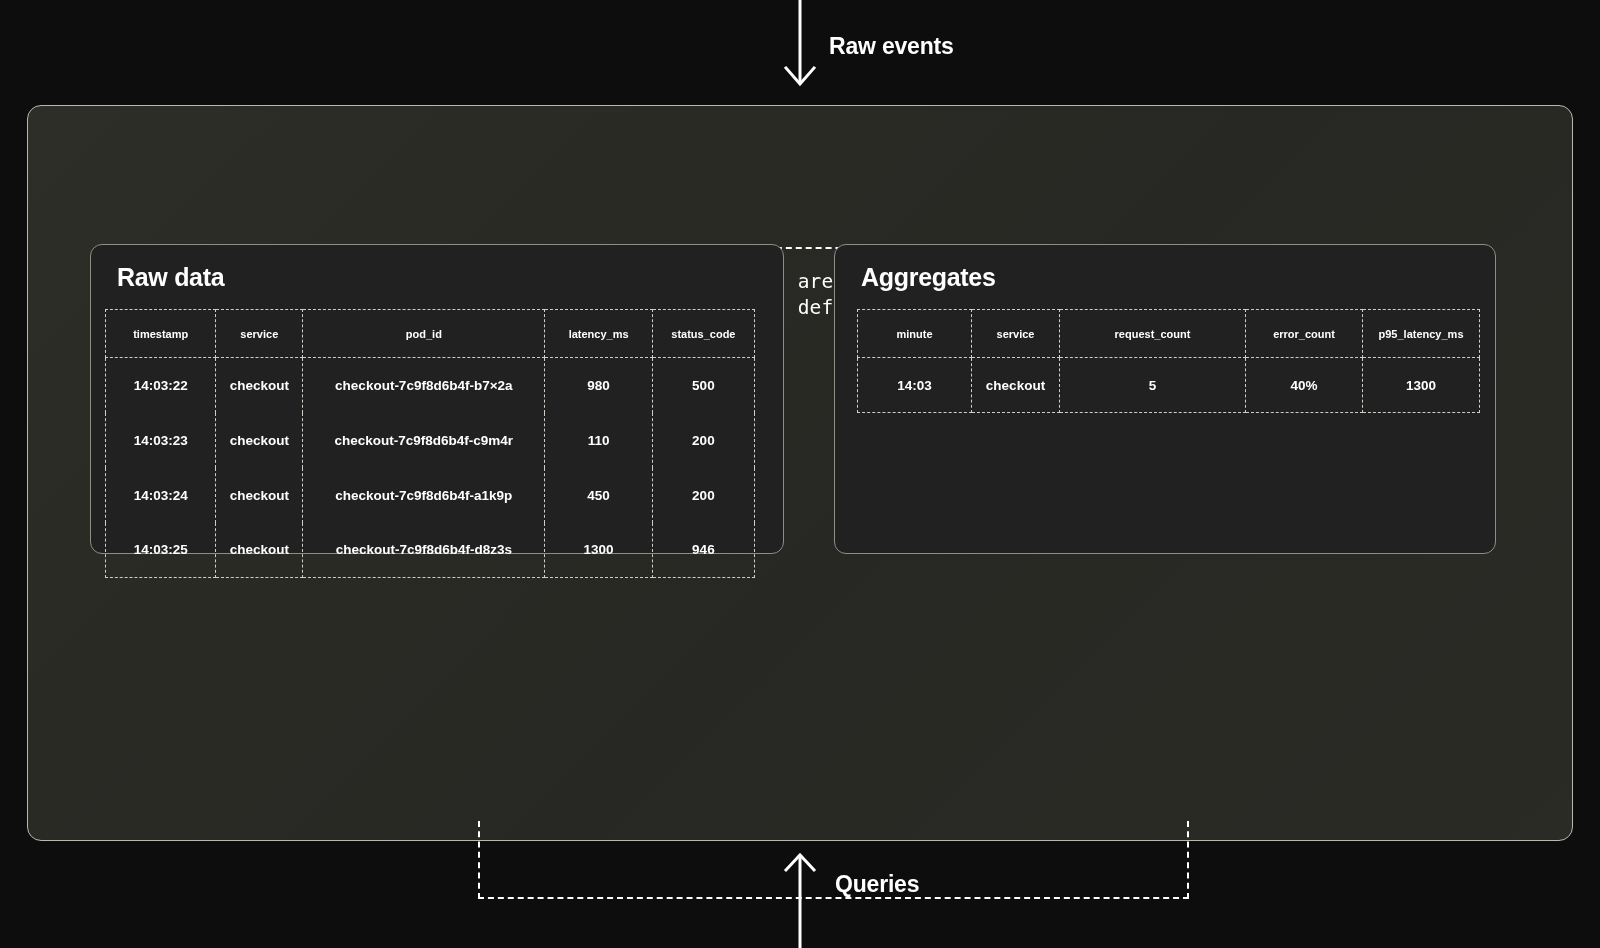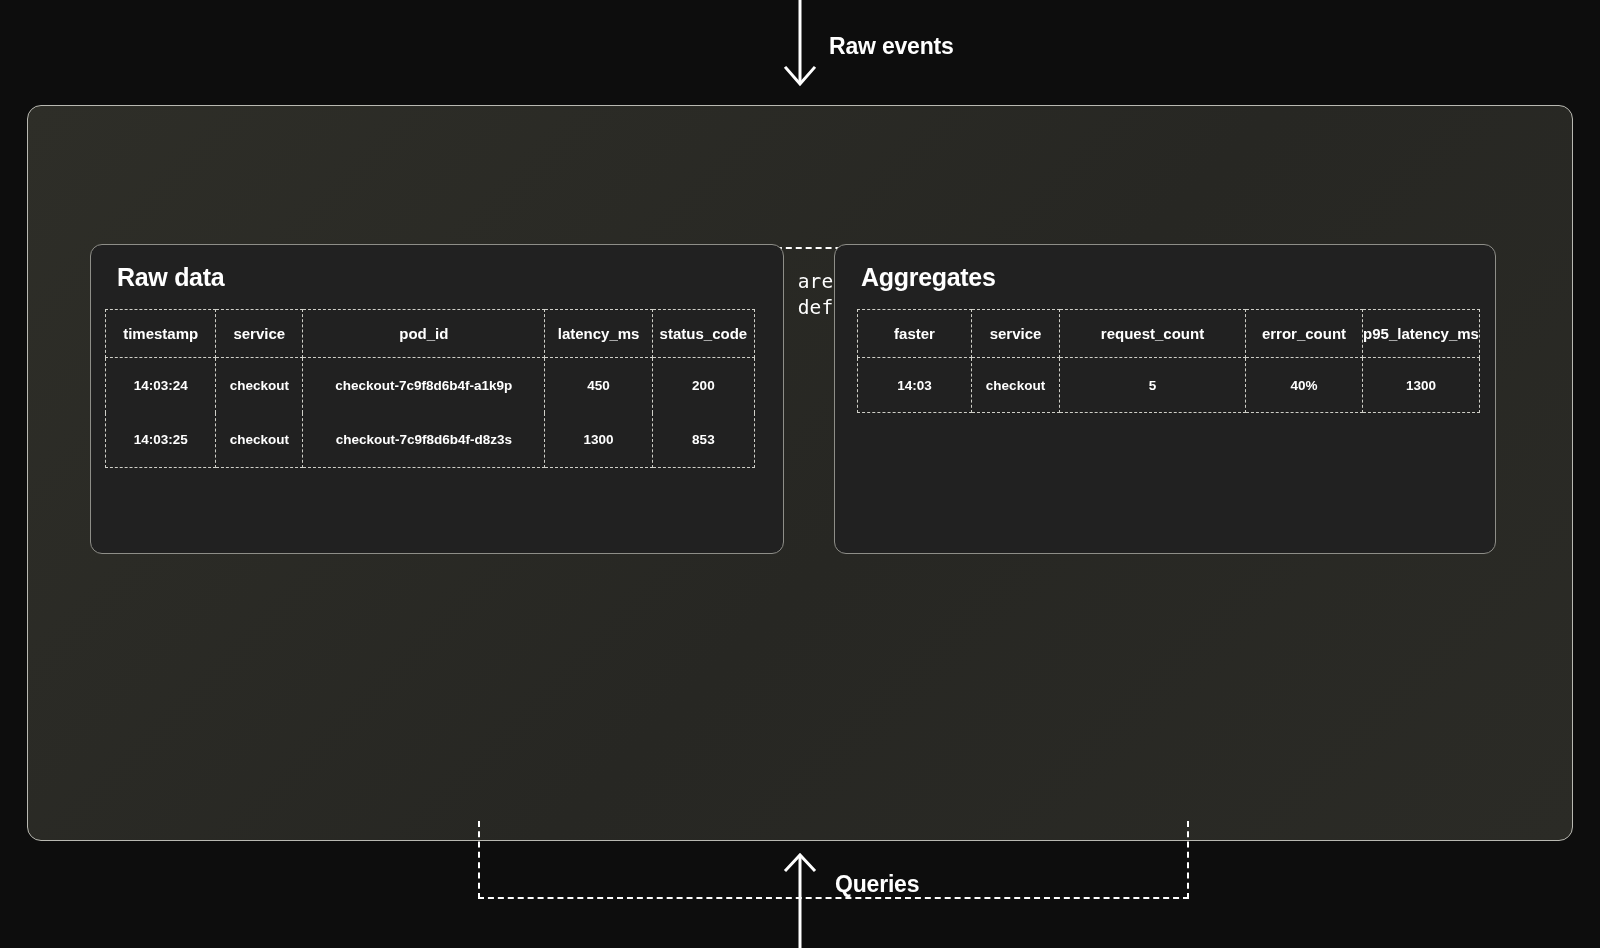--- a/index.html
+++ b/index.html
@@ -63,21 +63,21 @@
   .dtable-agg { left: 22px; top: 64px; width: 622px; }
 
   .dtable th, .dtable td {
     color: #ffffff;
     text-align: center;
     font-weight: bold;
     border-left: 1.6px dashed #cfcfc8;
     border-right: 1.6px dashed #cfcfc8;
   }
   .dtable thead th {
-    font-size: 15px;
+    font-size: 11px;
     height: 48px;
     border-top: 1.6px dashed #cfcfc8;
     border-bottom: 1.6px dashed #cfcfc8;
     font-weight: bold;
   }
   .dtable tbody td {
     font-size: 13.5px;
     height: 55px;
   }
   .dtable tbody tr:last-child td {
@@ -230,51 +230,65 @@
           <tr>
             <th>timestamp</th>
             <th>service</th>
             <th>pod_id</th>
             <th>latency_ms</th>
             <th>status_code</th>
           </tr>
         </thead>
         <tbody>
           <tr>
+            <td>14:03:22</td>
+            <td>checkout</td>
+            <td>checkout-7c9f8d6b4f-b7×2a</td>
+            <td>980</td>
+            <td>500</td>
+          </tr>
+          <tr>
+            <td>14:03:23</td>
+            <td>checkout</td>
+            <td>checkout-7c9f8d6b4f-c9m4r</td>
+            <td>110</td>
+            <td>200</td>
+          </tr>
+          <tr>
             <td>14:03:24</td>
             <td>checkout</td>
             <td>checkout-7c9f8d6b4f-a1k9p</td>
             <td>450</td>
             <td>200</td>
           </tr>
           <tr>
             <td>14:03:25</td>
             <td>checkout</td>
             <td>checkout-7c9f8d6b4f-d8z3s</td>
             <td>1300</td>
-            <td>853</td>
+            <td>946</td>
           </tr>
         </tbody>
       </table>
     </div>
 
     <div class="panel panel-agg">
       <div class="panel-title">Aggregates</div>
 
       <table class="dtable dtable-agg">
         <colgroup>
           <col style="width:114px">
             <col style="width:88px">
             <col style="width:186px">
           <col style="width:117px">
             <col style="width:117px">
         </colgroup>
         <thead>
           <tr>
-            <th>faster</th>
+            <th>minute</th>
             <th>service</th>
             <th>request_count</th>
             <th>error_count</th>
             <th>p95_latency_ms</th>
           </tr>
         </thead>
         <tbody>
           <tr>
             <td>14:03</td>
             <td>checkout</td>

